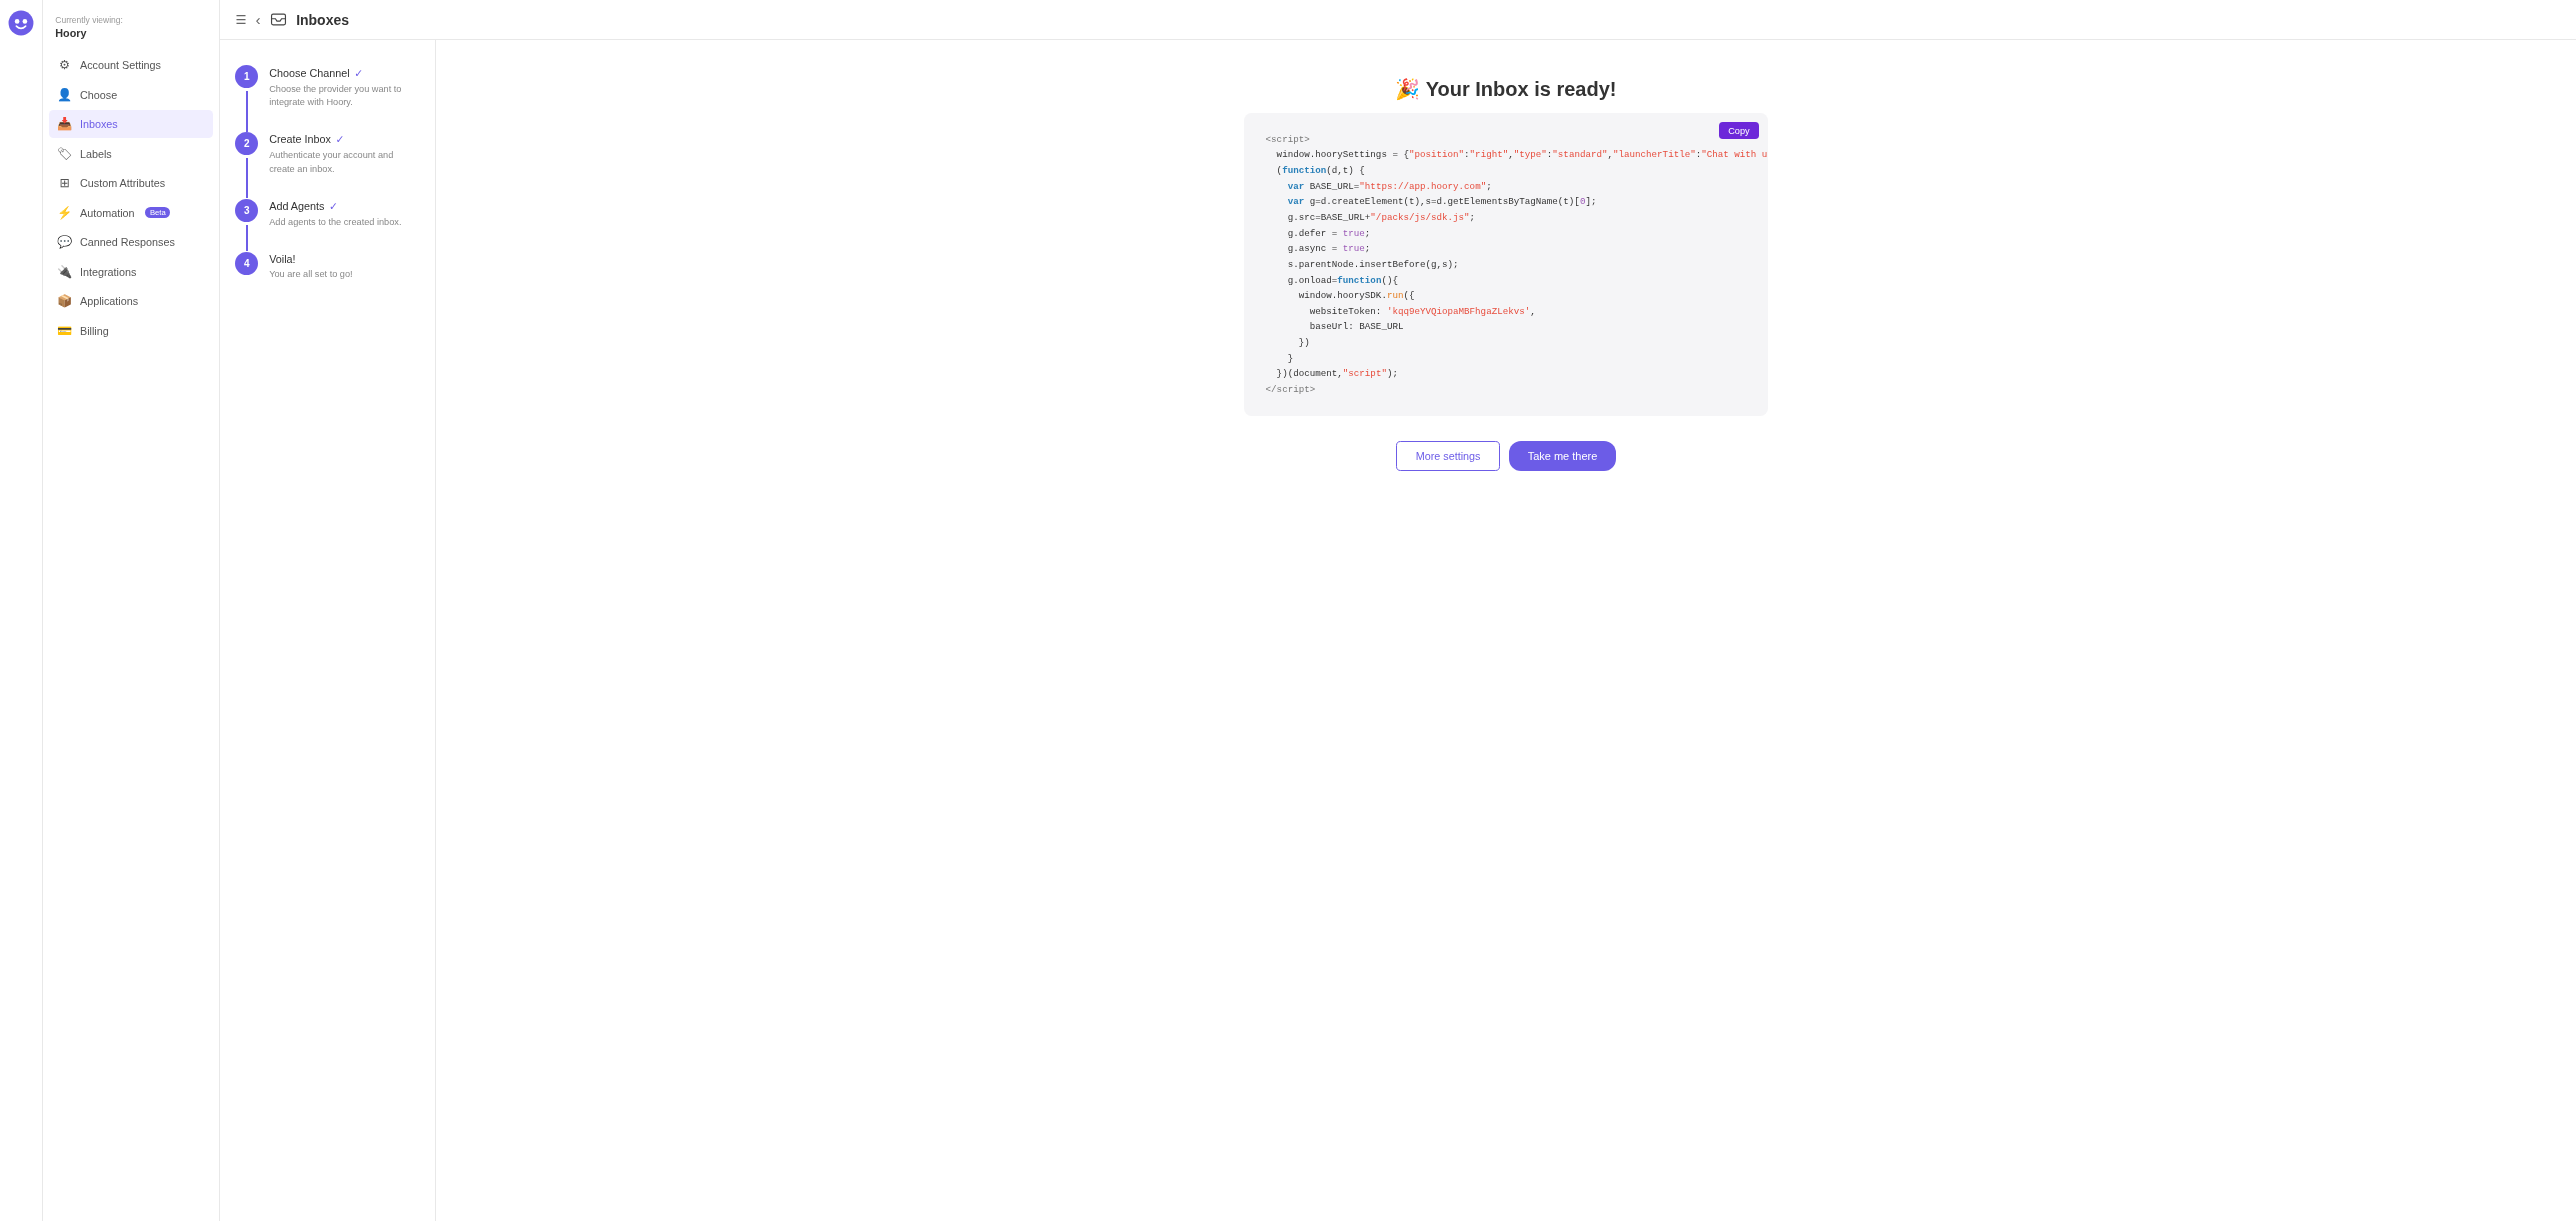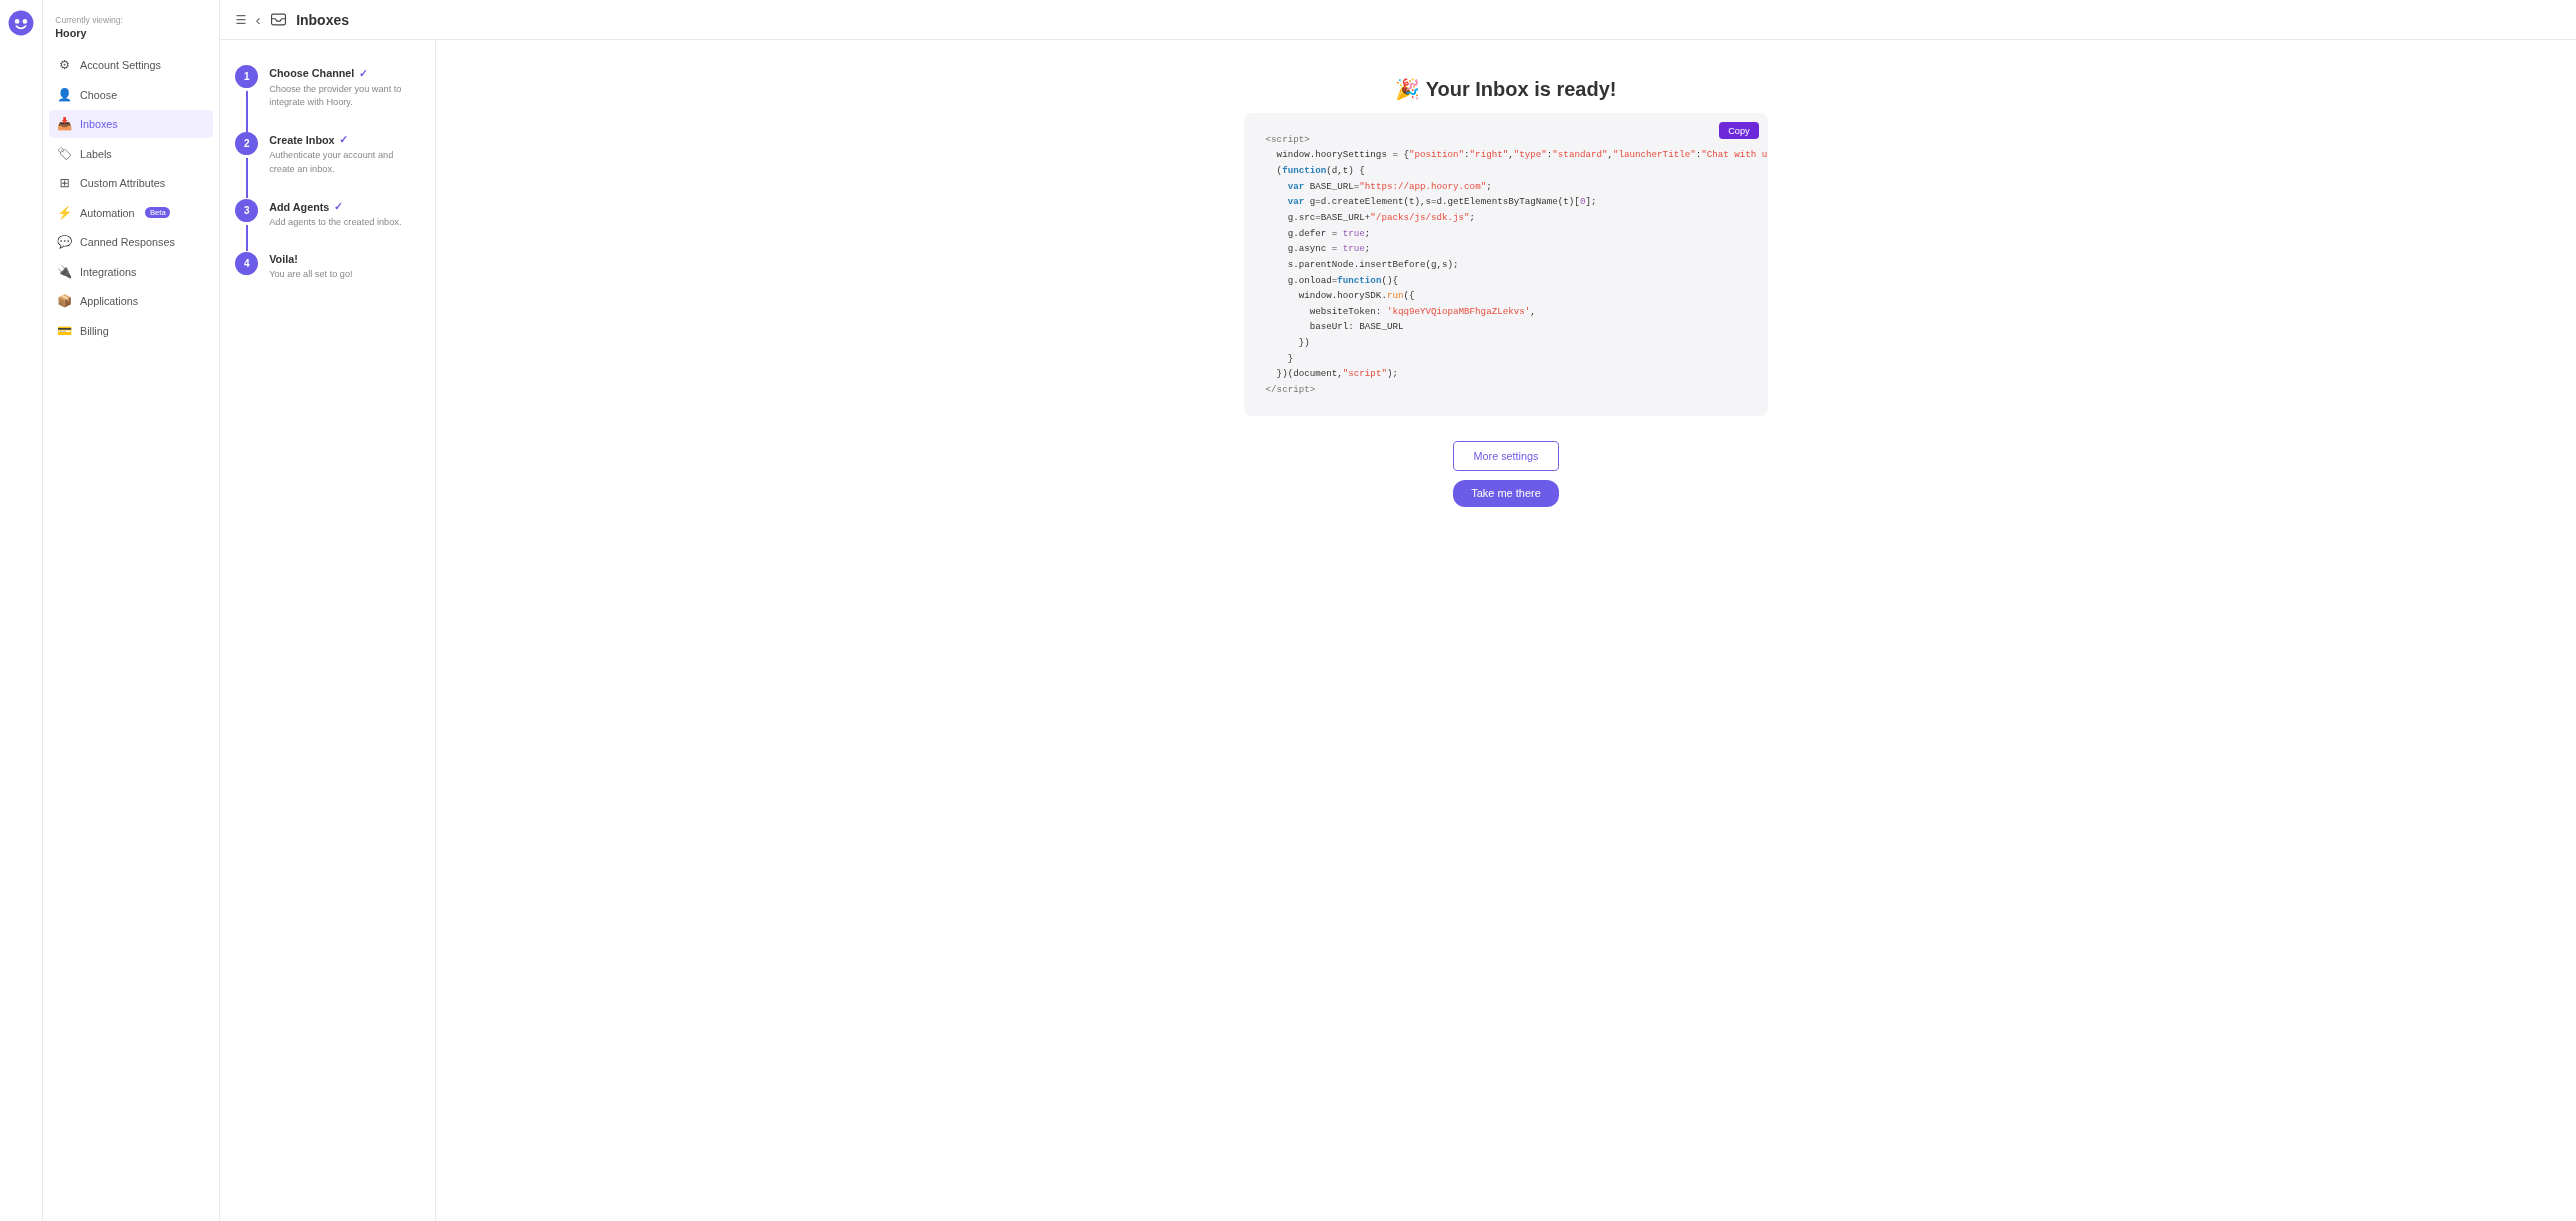--- a/index.html
+++ b/index.html
@@ -155,24 +155,23 @@
       justify-content: center;
       font-size: 10px;
       font-weight: 700;
       flex-shrink: 0;
     }
     .step-content {
       padding-top: 1.5px;
     }
     .step-title {
       font-size: 10.8px;
-      font-weight: 700;
+      font-weight: 400;
       color: #333;
       display: flex;
-      align-items: center;
       gap: 4.6px;
     }
     .step-check {
       color: #6c5ce7;
       font-size: 10.8px;
     }
     .step-desc {
       font-size: 9.2px;
       color: #888;
       margin-top: 3.1px;
@@ -238,21 +237,20 @@
     .code-tag { color: #777; text-align: right; }
     .code-fn { color: #e67e22; }
     .code-bool { color: #9b59b6; }
     .code-url { color: #e74c3c; }
 
     
     .action-buttons {
       display: flex;
       gap: 9.2px;
       margin-top: 25px;
-      flex-direction: column;
     }
     .btn-outline {
       border: 0.8px solid #6c5ce7;
       background: #fff;
       color: #6c5ce7;
       padding: 7.7px 18.5px;
       border-radius: 4.6px;
       font-size: 10.8px;
       font-weight: 500;
       cursor: pointer;

